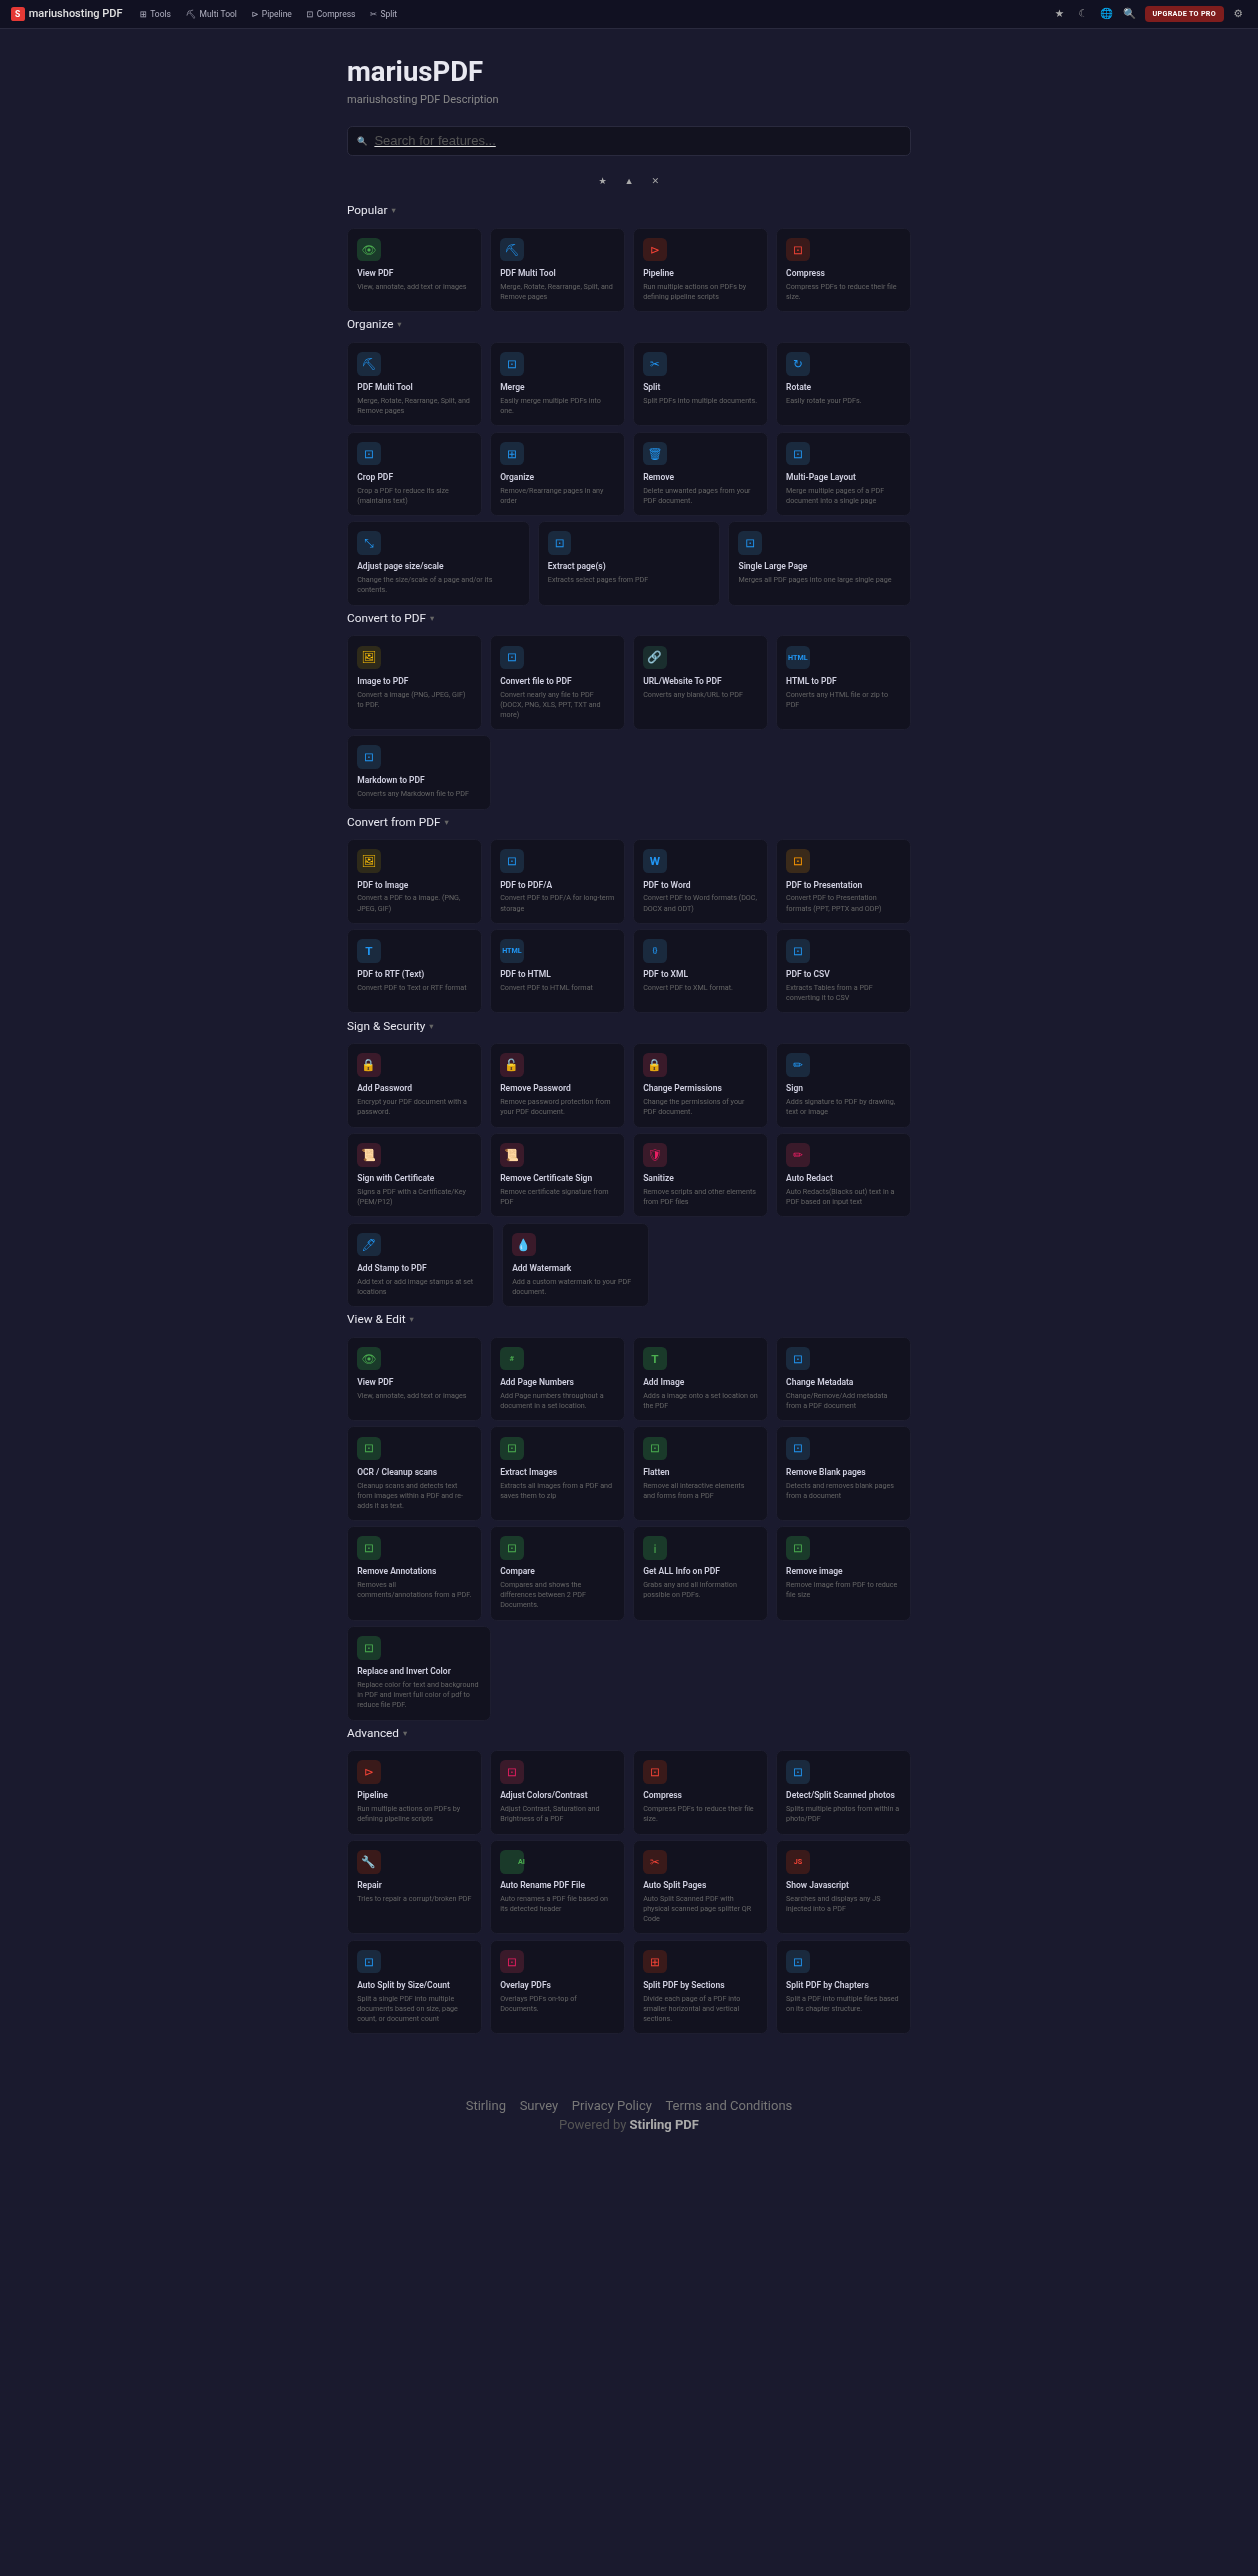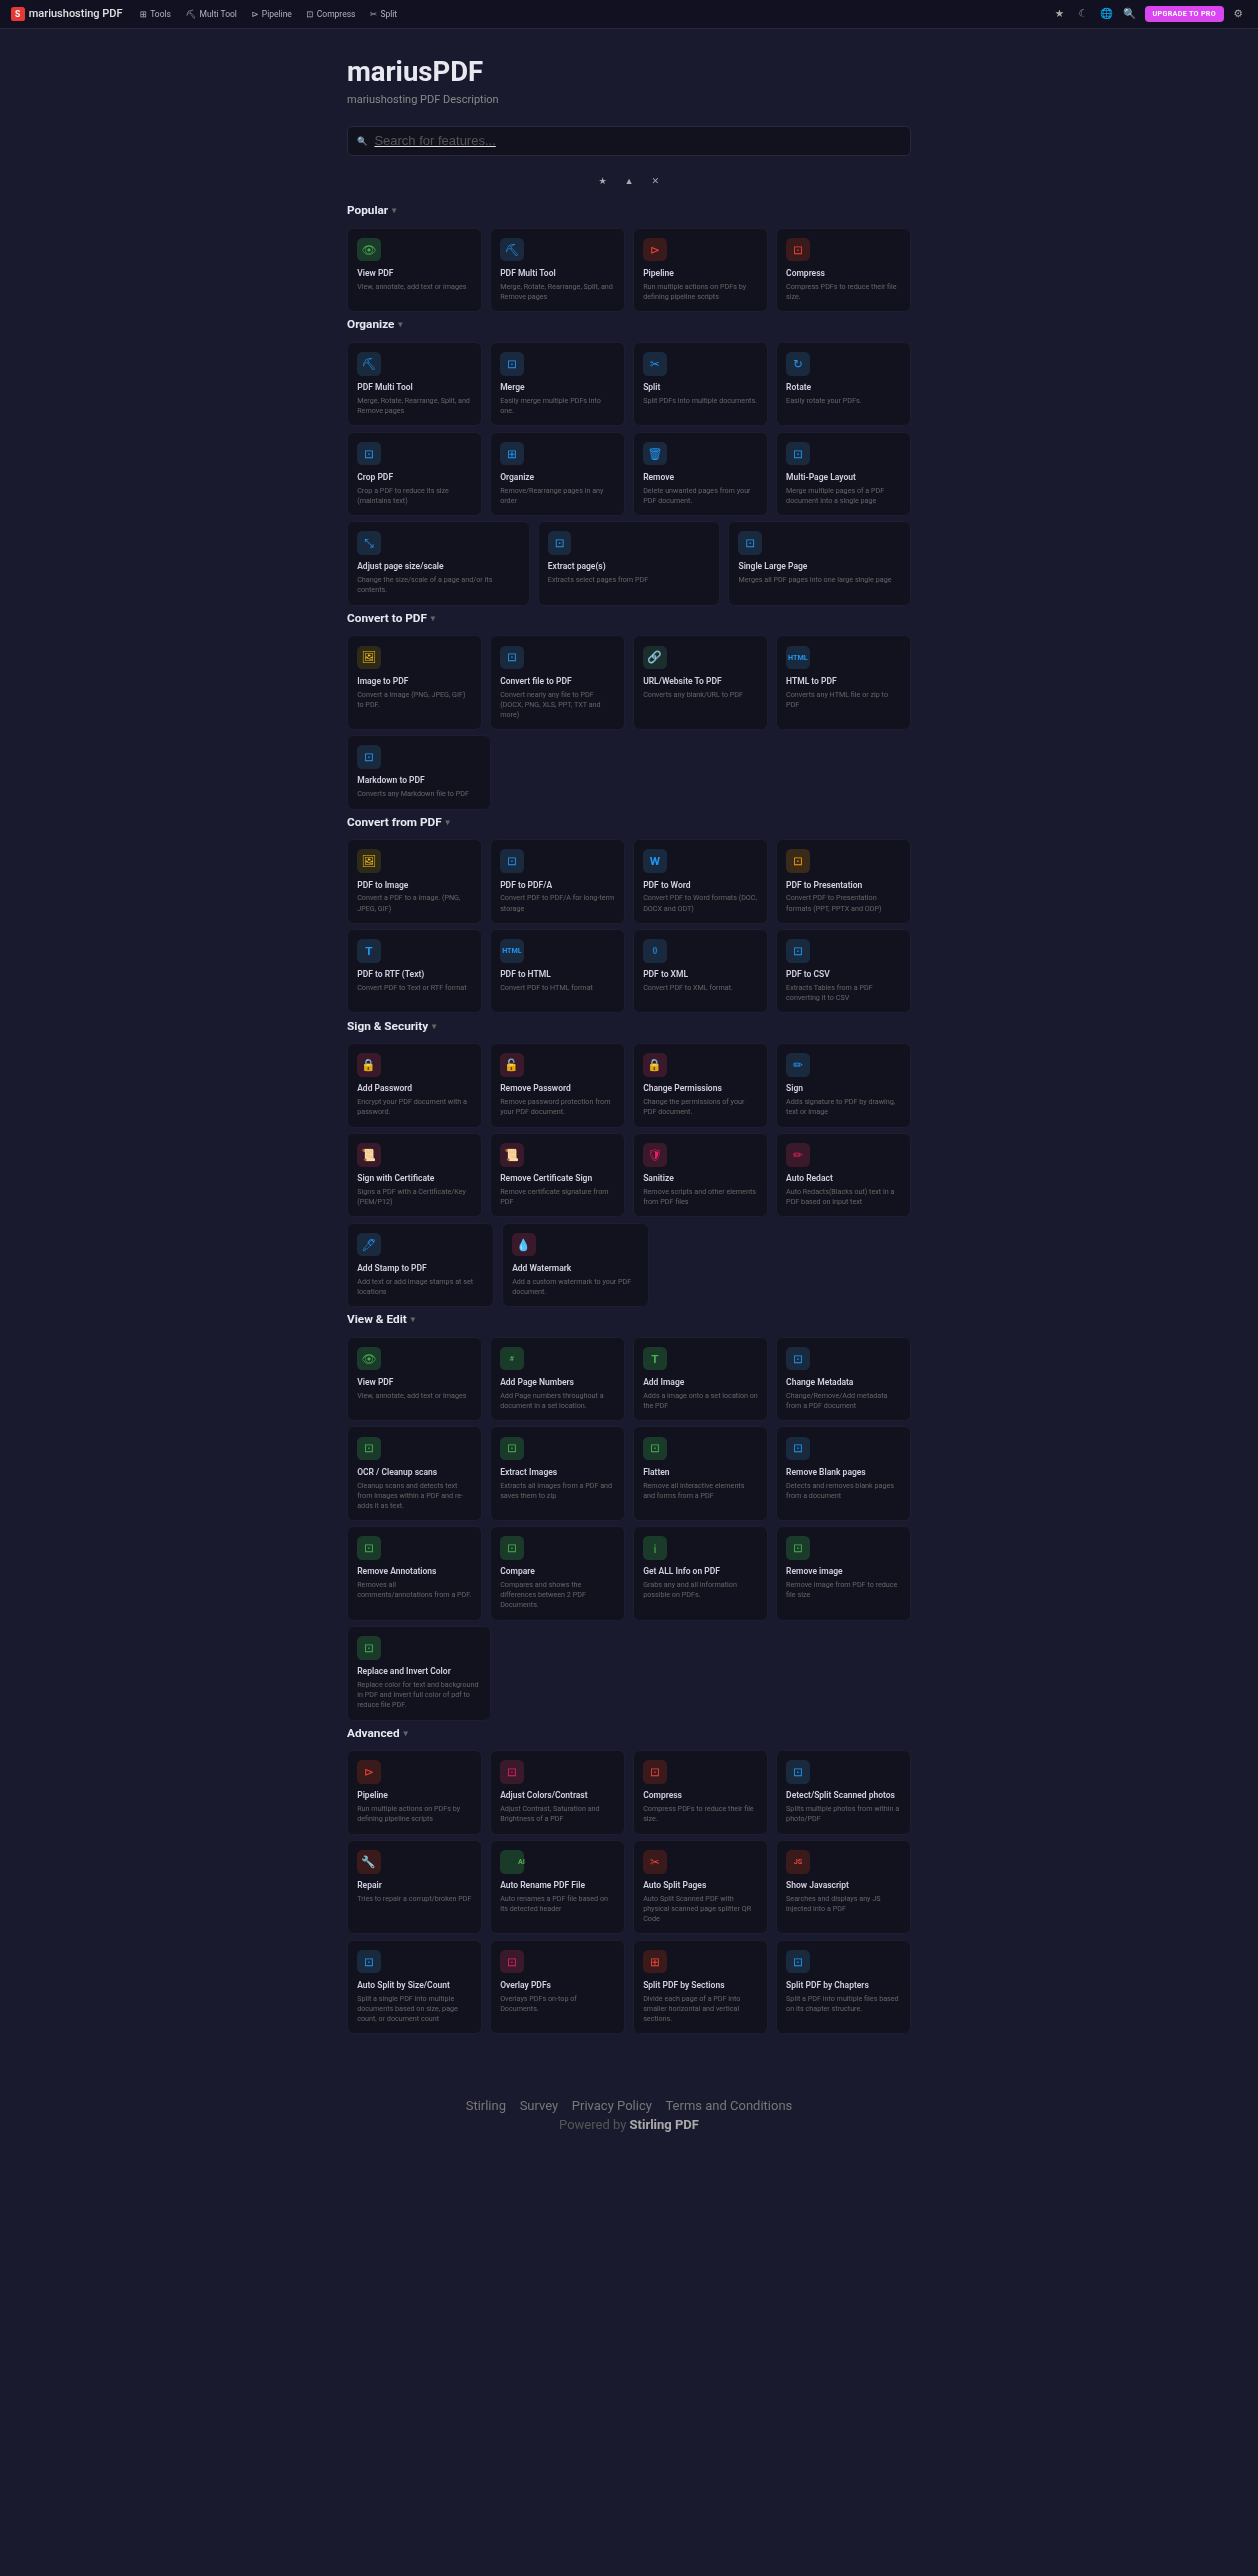--- a/index.html
+++ b/index.html
@@ -73,21 +73,21 @@
       height: 18.4px;
       border-radius: 3.9px;
       display: flex;
       align-items: center;
       justify-content: center;
       cursor: pointer;
       color: #aaa;
       font-size: 10.5px;
     }
     .upgrade-btn {
-      background: #d946ef;
+      background: #7f1d1d;
       color: white;
       padding: 3.3px 7.9px;
       border-radius: 3.9px;
       font-size: 7.2px;
       font-weight: 700;
       cursor: pointer;
       letter-spacing: 0.3px;
     }
 
     
@@ -149,21 +149,21 @@
       color: #aaa;
       font-size: 9.2px;
     }
 
     
     .section-header {
       display: flex;
       align-items: center;
       gap: 3.9px;
       font-size: 11.8px;
-      font-weight: 700;
+      font-weight: 400;
       color: #e8e8f0;
       margin-bottom: 10.5px;
       margin-top: 2px;
     }
     .section-header .chevron { color: #666; font-size: 8.5px; cursor: pointer; }
 
     
     .cards-grid {
       display: grid;
       grid-template-columns: repeat(4, 1fr);

